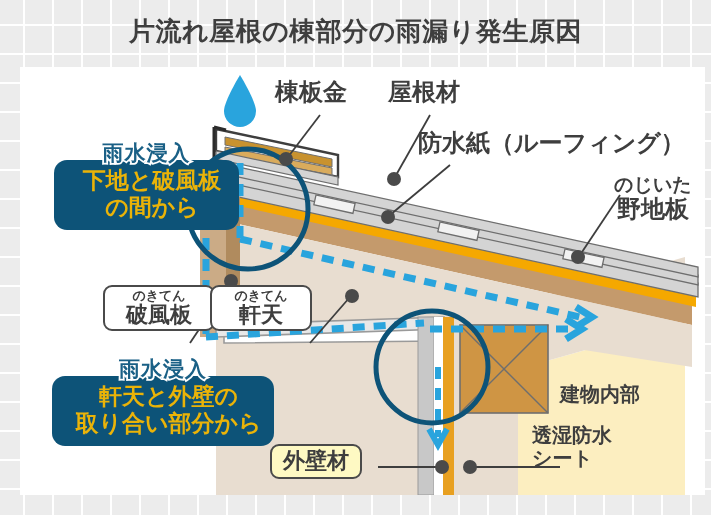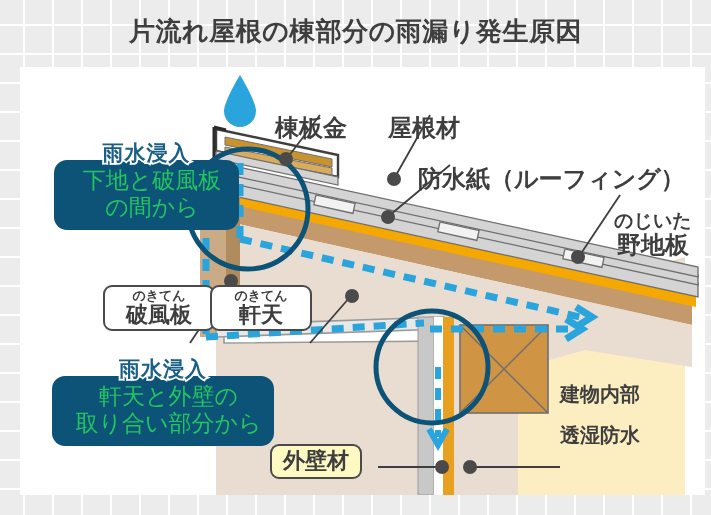--- a/index.html
+++ b/index.html
@@ -27,21 +27,20 @@
     position:absolute;left:20px;top:67px;width:685px;height:428px;
     background:#ffffff;
   }
 
   .diagram{position:absolute;left:0;top:0;width:685px;height:428px;}
 
   
   .lbl{
     position:absolute;color:#3e3e3e;font-weight:bold;white-space:nowrap;
     line-height:1.06;
-    margin-top:36px;
   }
   .lbl-24{font-size:24px;}
   .lbl-19{font-size:19px;}
 
   .ruby-box{
     position:absolute;
     border:2px solid #4a4a4a;border-radius:9px;background:#fff;
     padding:2px 8px 3px 8px;text-align:center;
   }
   .ruby-small{font-size:13px;font-weight:bold;color:#3e3e3e;line-height:1.1;}
@@ -58,21 +57,21 @@
   .callout-head{
     position:relative;z-index:3;text-align:center;
     font-size:21px;font-weight:bold;color:#1a6086;
     -webkit-text-stroke:3.5px #ffffff;
     paint-order:stroke fill;
     letter-spacing:1px;
   }
   .callout-body{
     position:relative;margin-top:-7px;z-index:2;
     background:#0d5378;border-radius:13px;
-    color:#22c55e;font-weight:normal;text-align:center;
+    color:#eab308;font-weight:bold;text-align:center;
     padding:7px 3px 9px 14px;
     font-size:23px;line-height:1.18;
   }
 
   .interior-lbl{
     position:absolute;color:#3e3e3e;font-weight:bold;font-size:20px;
     line-height:1.13;white-space:nowrap;
   }
 </style>
 </head>
@@ -195,22 +194,23 @@
     <div class="ruby-box" style="left:190px;top:218px;width:82px;">
       <div class="ruby-small">のきてん</div>
       <div class="ruby-main">軒天</div>
     </div>
 
     <div class="plain-box" style="left:250px;top:377px;">
       <div class="ruby-main">外壁材</div>
     </div>
 
     <div class="interior-lbl" style="left:540px;top:316px;">建物内部</div>
-    <div style="position:absolute;left:540px;top:357px;">
+    <div style="position:absolute;left:512px;top:357px;">
       <div class="interior-lbl" style="position:static;">透湿防水</div>
+      <div class="interior-lbl" style="position:static;">シート</div>
     </div>
 
     <div class="callout" style="left:34px;top:72px;width:185px;">
       <div class="callout-head">雨水浸入</div>
       <div class="callout-body">
         <div>下地と破風板</div>
         <div>の間から</div>
       </div>
     </div>
 

